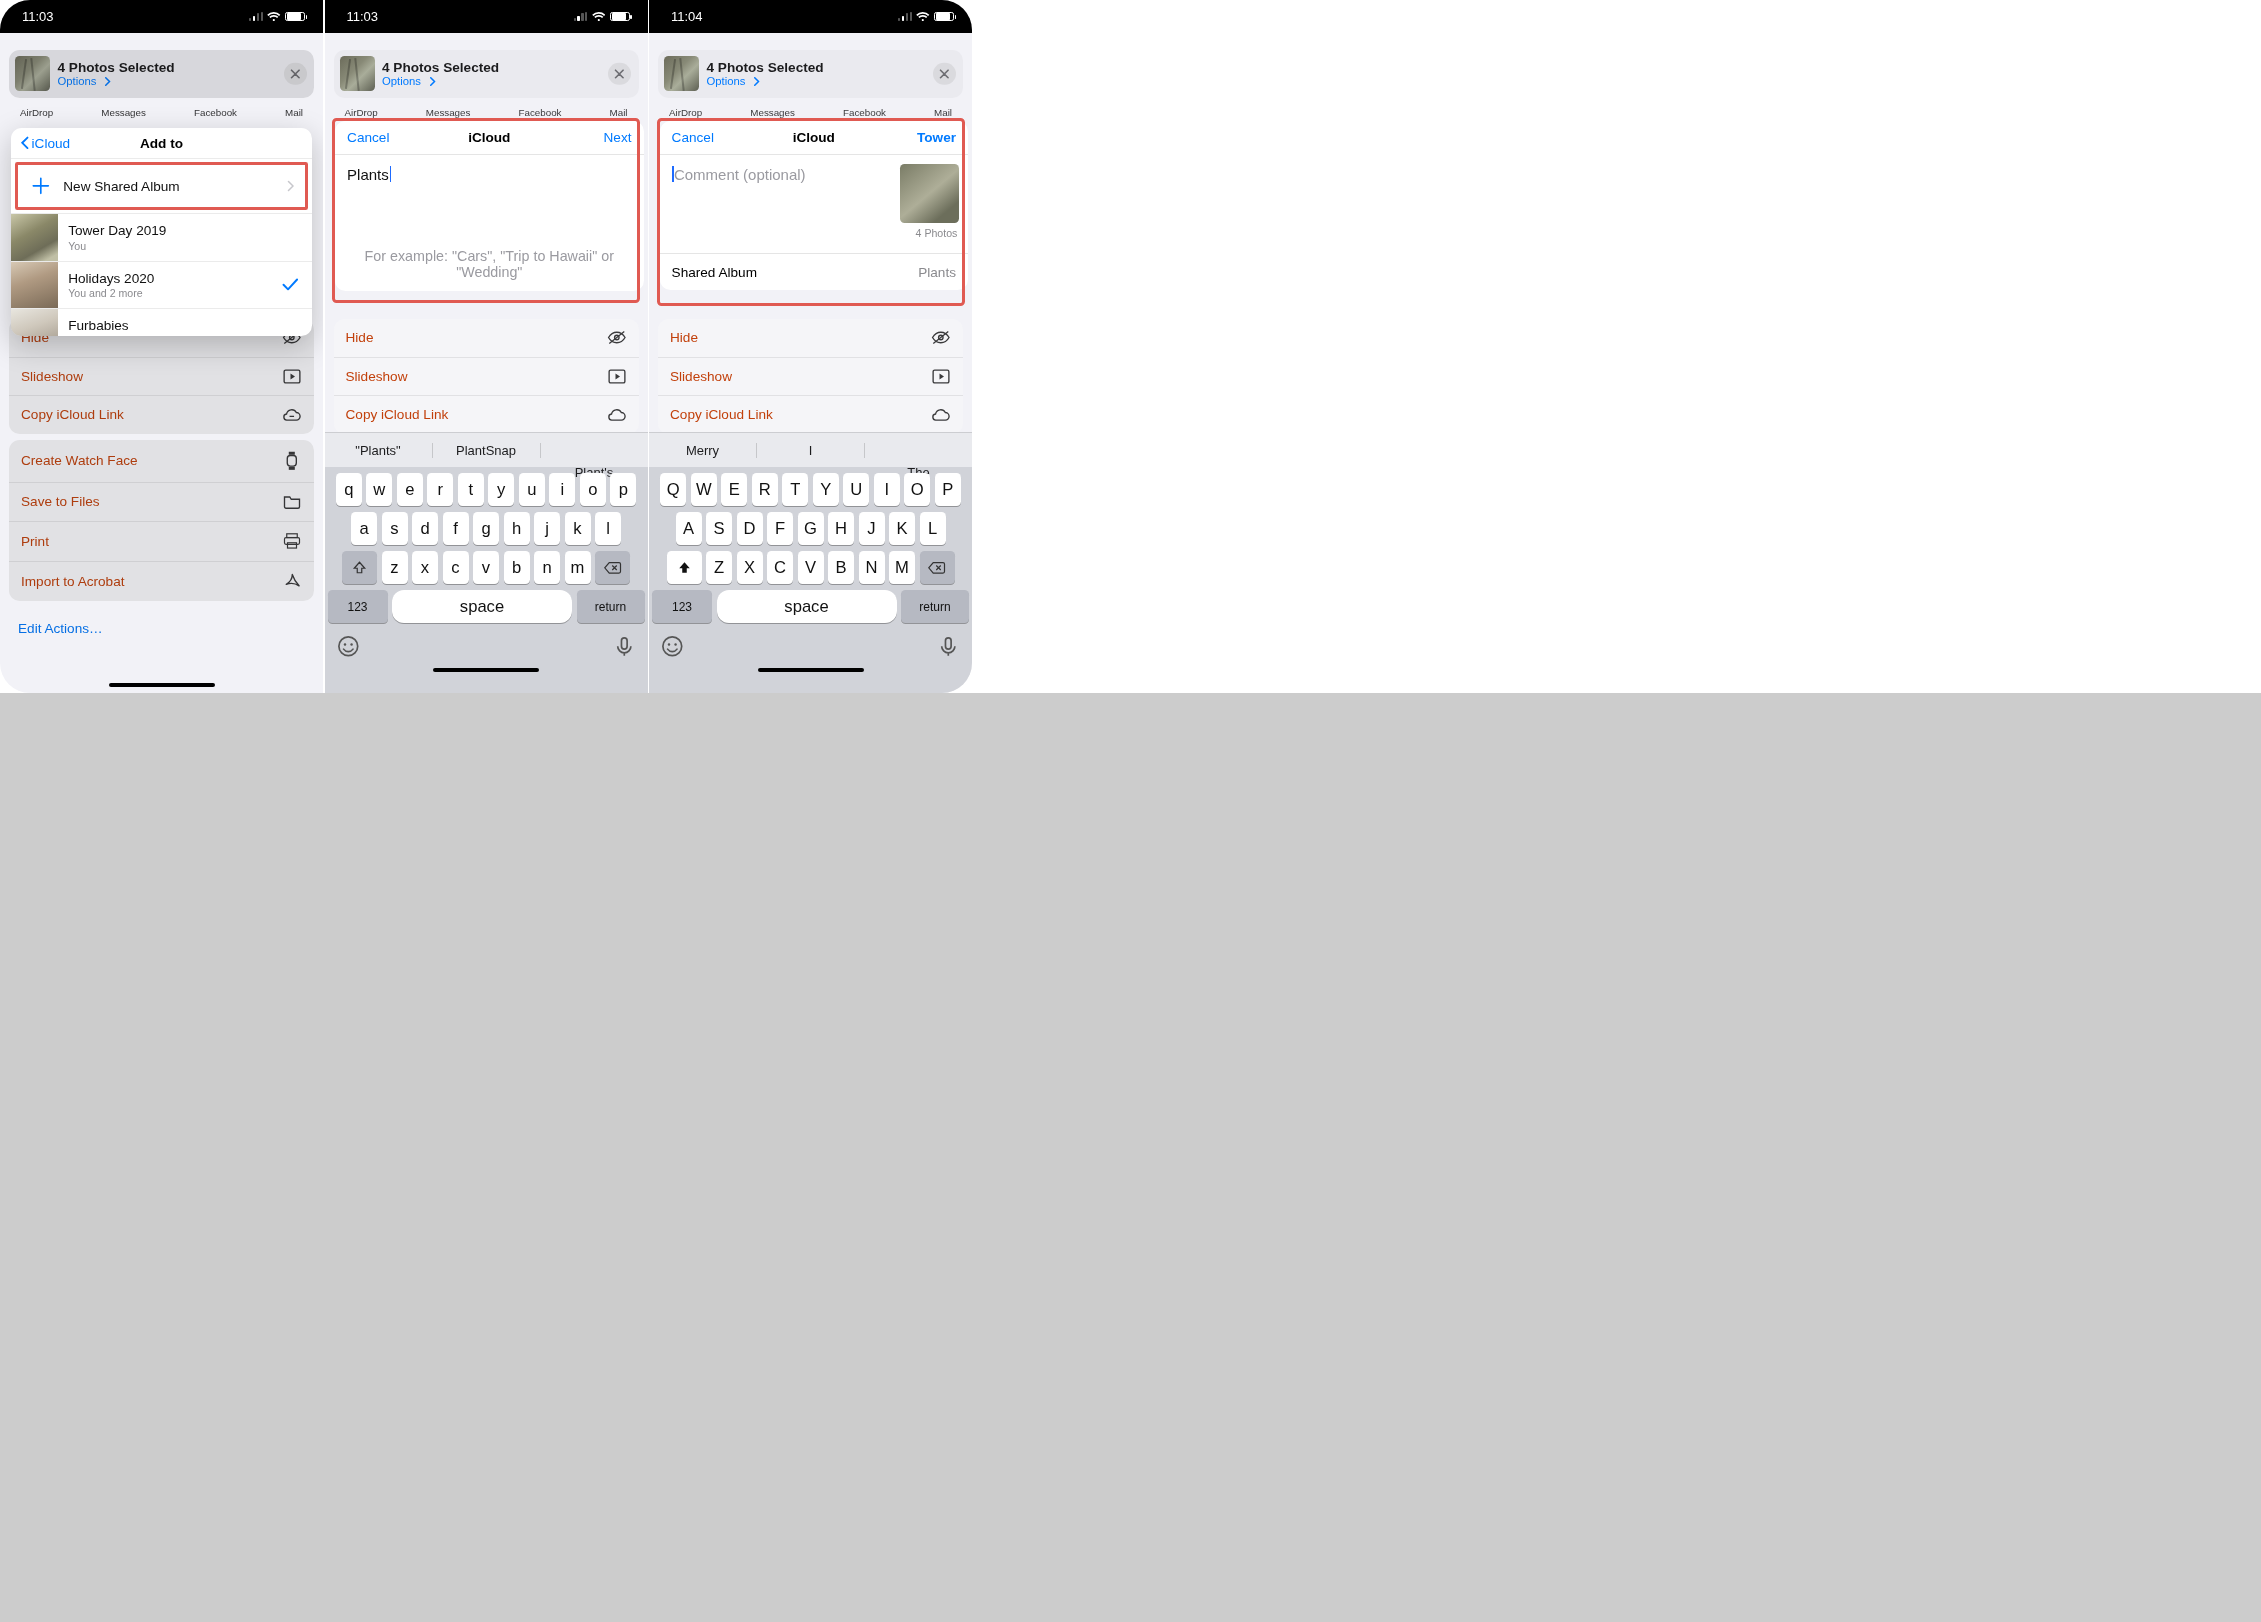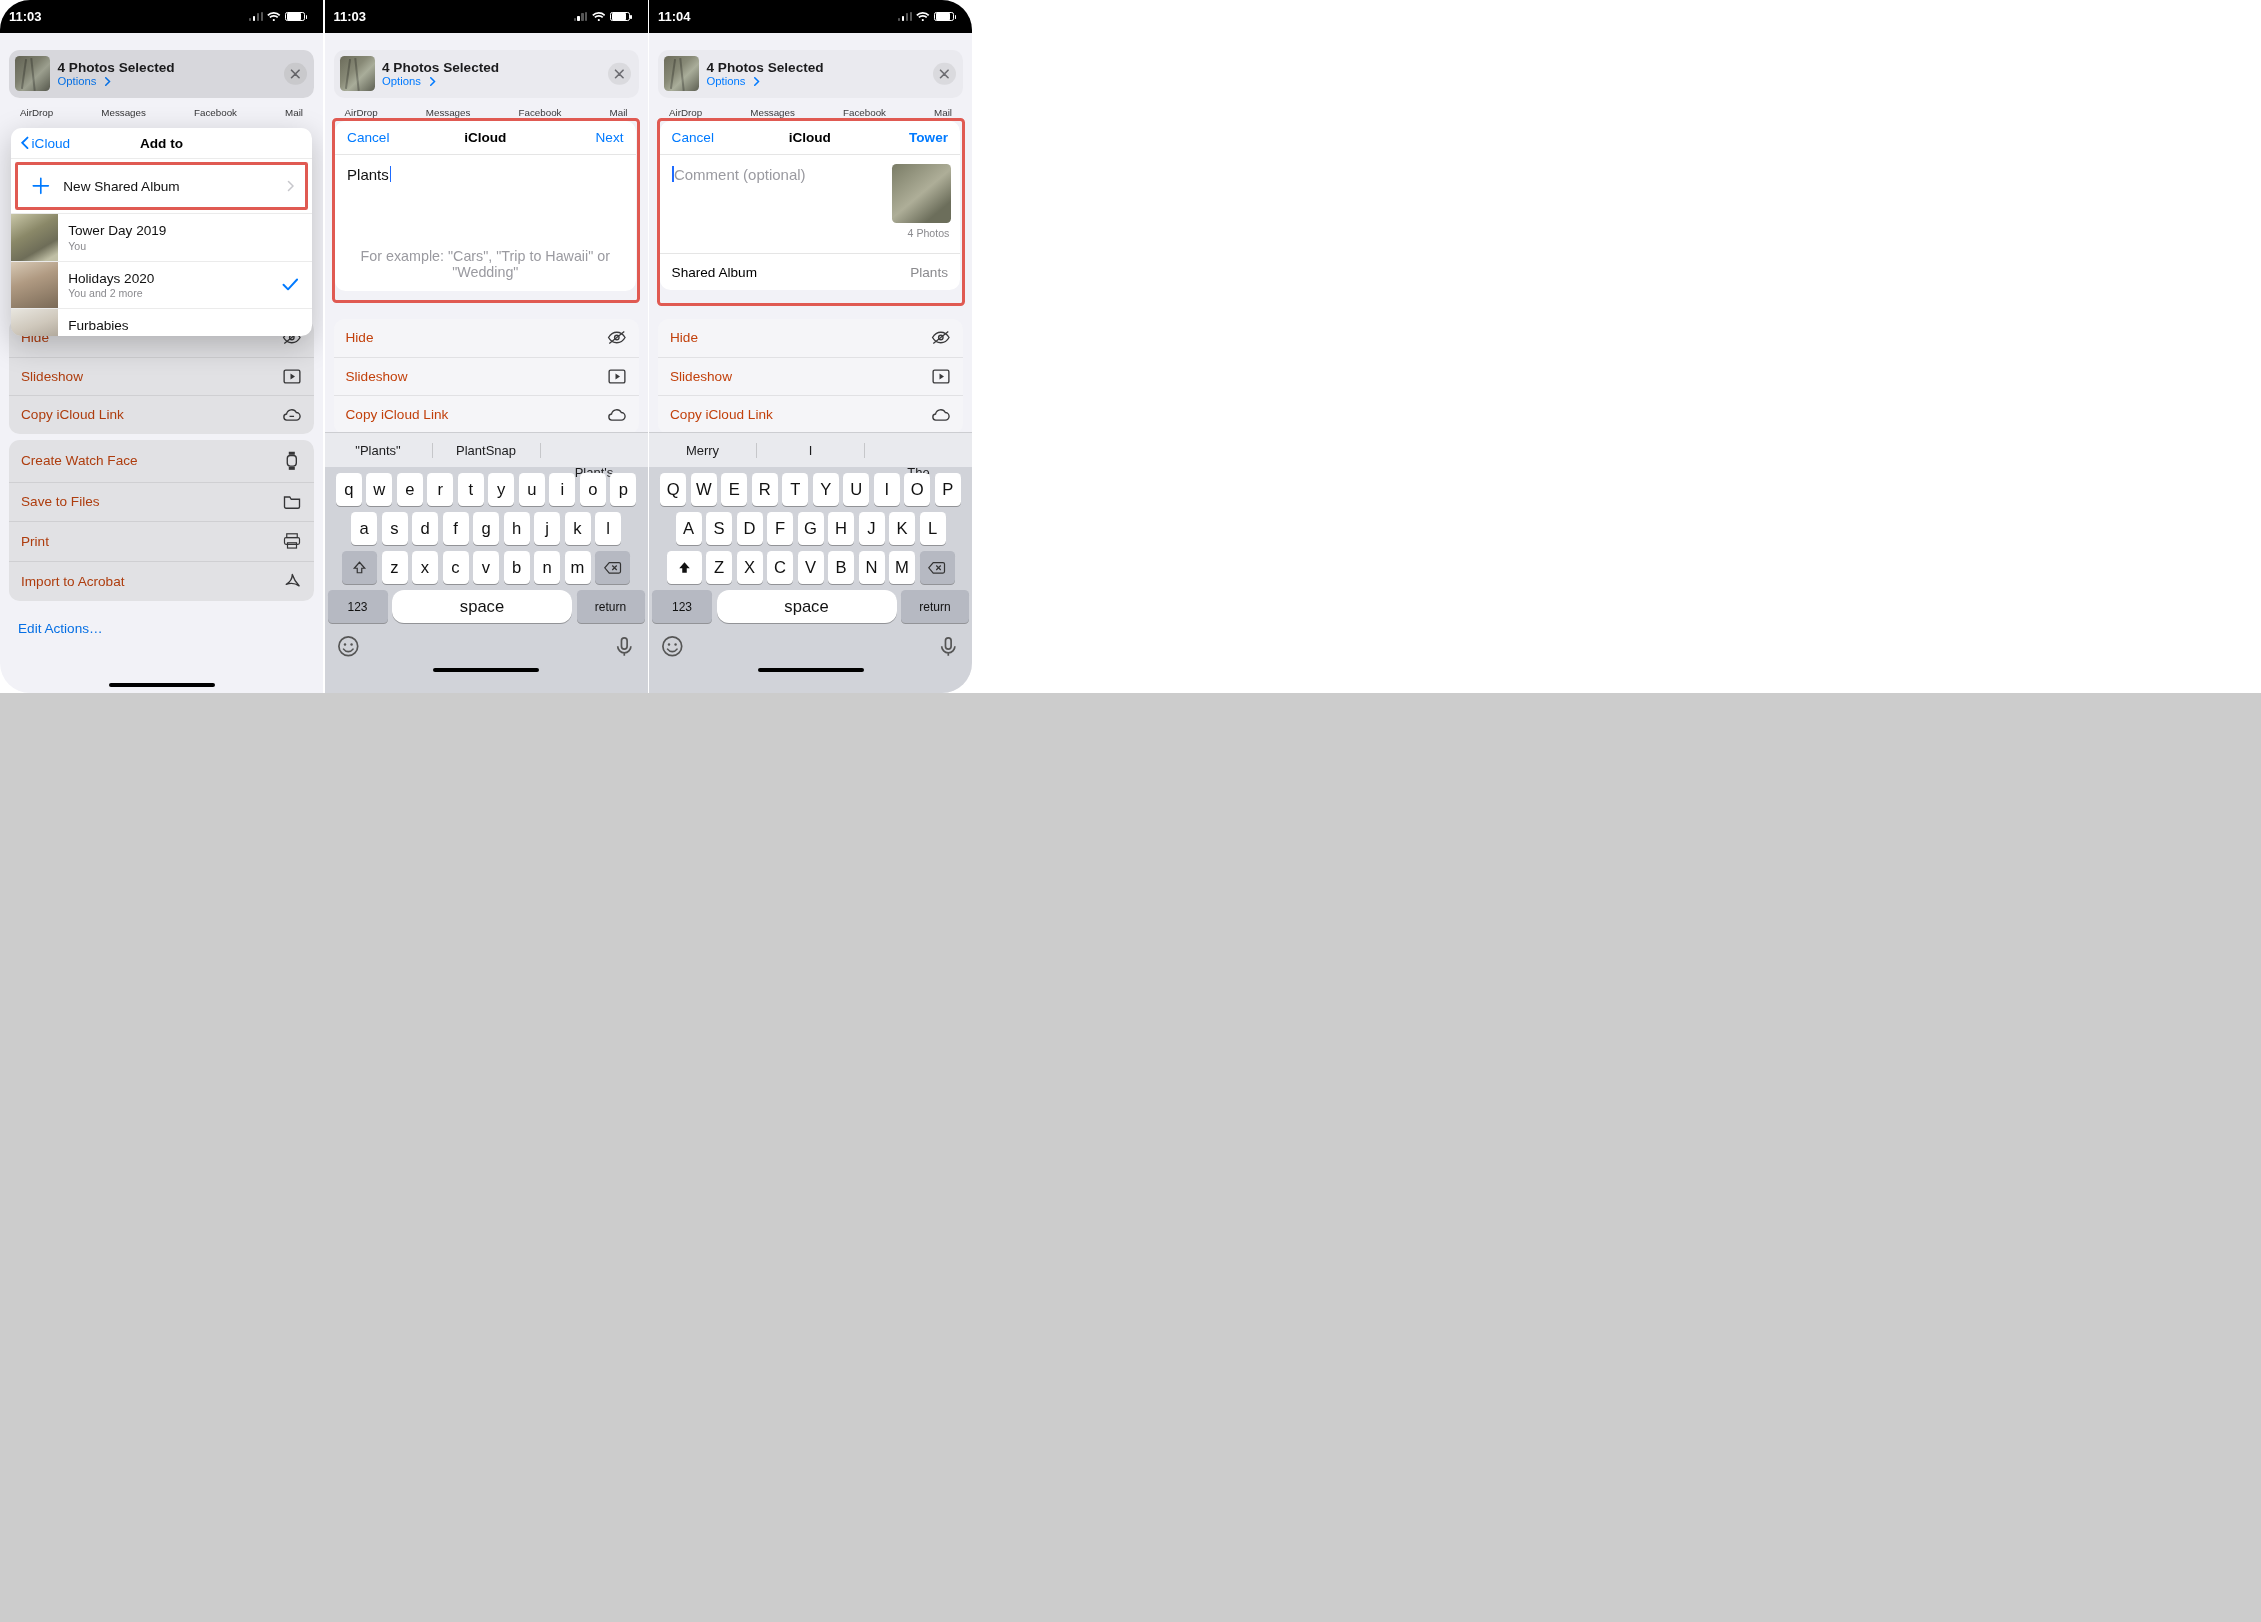--- a/index.html
+++ b/index.html
@@ -9,21 +9,21 @@
     width: 323px; height: 693px; background: #f2f2f7;
     position: relative; overflow: hidden; border-radius: 0;
   }
   .phone:nth-child(1){ border-top-left-radius: 30px; border-bottom-left-radius: 30px;}
   .phone:nth-child(3){ border-top-right-radius: 30px; border-bottom-right-radius: 30px;}
 
   
   .statusbar {
     height: 33px; background: #000; color: #fff;
     display: flex; align-items: center; justify-content: space-between;
-    padding: 0 18px 0 9px; font-weight: 700; font-size: 13px;
+    padding: 0 18px 0 22px; font-weight: 400; font-size: 13px;
   }
   .status-right { display: flex; align-items: center; gap: 4.5px; }
   .sig { display:flex; align-items:flex-end; gap:1.5px; height:9px;}
   .sig span{ width:2.3px; background:#555; border-radius:0.8px;}
   .sig span.on{ background:#fff;}
   .sig span:nth-child(1){height:3px;} .sig span:nth-child(2){height:5.3px;}
   .sig span:nth-child(3){height:7.5px;} .sig span:nth-child(4){height:9px;}
   .wifi { width:13.6px; height:9.8px; position:relative; }
   .batt { width:19.6px; height:9.8px; border:1.1px solid #fff; border-radius:2.3px; position:relative;}
   .batt::after{ content:''; position:absolute; right:-3px; top:2.3px; width:1.5px; height:3.8px; background:#fff; border-radius:0.8px;}
@@ -99,21 +99,21 @@
     background-image: linear-gradient(150deg,#c9c7a8,#8a8868 40%,#6e6d58 70%,#c0bfa5 90%);
     align-self:stretch; margin:-9px 0 -9px -10.6px; border-radius:0;
   }
   .sh-text .t{ font-size:13.6px; color:#111;}
   .sh-text .s{ font-size:10.6px; color:#8a8a8e; margin-top:1.5px;}
   .chev{ position:absolute; right:10.6px; color:#c7c7cc;}
   .check{ position:absolute; right:13.6px; color:#007aff; font-size:16.6px;}
 
   
   .card {
-    position:absolute; left:10.6px; right:12px; top:121px;
+    position:absolute; left:10.6px; right:4px; top:121px;
     background:#fff; border-radius:10.6px; overflow:hidden;
   }
   .card-hdr{
     display:flex; align-items:center; justify-content:space-between;
     padding:9px 12px; border-bottom:0.8px solid rgba(0,0,0,.1);
     position:relative;
   }
   .card-hdr .l, .card-hdr .r{ color:#007aff; font-size:13.6px;}
   .card-hdr .c{ position:absolute; left:0; right:0; text-align:center; font-size:13.6px; font-weight:600; pointer-events:none;}
   .card-body{ min-height:136px; padding:10.6px 12px; position:relative;}

